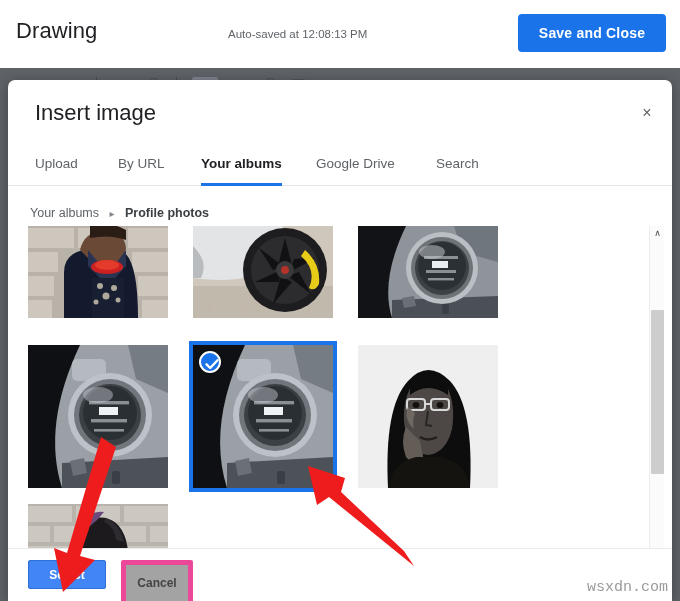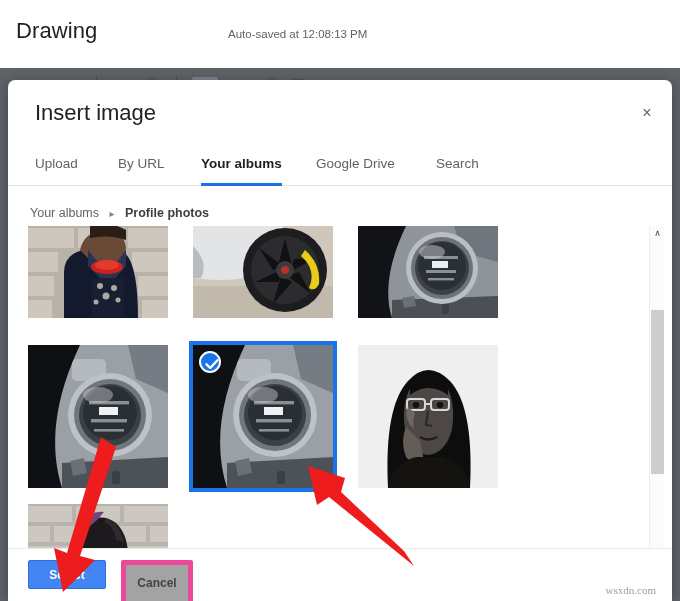--- a/index.html
+++ b/index.html
@@ -144,33 +144,34 @@
     color: #fff; font-size: 12px; font-weight: bold; cursor: pointer;
     font-family: "Liberation Sans", sans-serif;
   }
   .btn-cancel {
     position: absolute; left: 113px; top: 11px; width: 72px; height: 46px;
     background: #a3a3a3; border: 5px solid #ec4899; border-radius: 2px;
     color: #444; font-size: 12px; font-weight: bold; cursor: pointer;
     font-family: "Liberation Sans", sans-serif;
   }
   .watermark {
-    position: absolute; right: 16px; bottom: 5px;
-    font-size: 11px; color: #9b9b9b; font-family: Liberation Serif, serif;
+    position: absolute; right: 4px; bottom: 5px;
+    font-size: 15px; color: #9b9b9b; font-family: Liberation Mono, monospace;
   }
   .arrow-layer { position: absolute; left: 0; top: 0; width: 680px; height: 601px; pointer-events: none; z-index: 40; }
 </style>
 </head>
 <body>
 
 <div id="root">
 
   <div class="app-header">
     <div class="app-title">Drawing</div>
     <div class="autosave">Auto-saved at 12:08:13 PM</div>
+    <button class="save-btn">Save and Close</button>
   </div>
 
   <div class="scrim"></div>
   <div class="toolbar-ghost">
     <div class="tb-sep" style="left:96px"></div>
     <div class="tb-ico circ" style="left:148px"></div>
     <div class="tb-sep" style="left:176px"></div>
     <div class="tb-ico sel" style="left:192px"></div>
     <div class="tb-ico" style="left:232px;height:2px;border-width:0;background:#2b2f36;width:12px;top:14px"></div>
     <div class="tb-ico circ" style="left:265px"></div>

